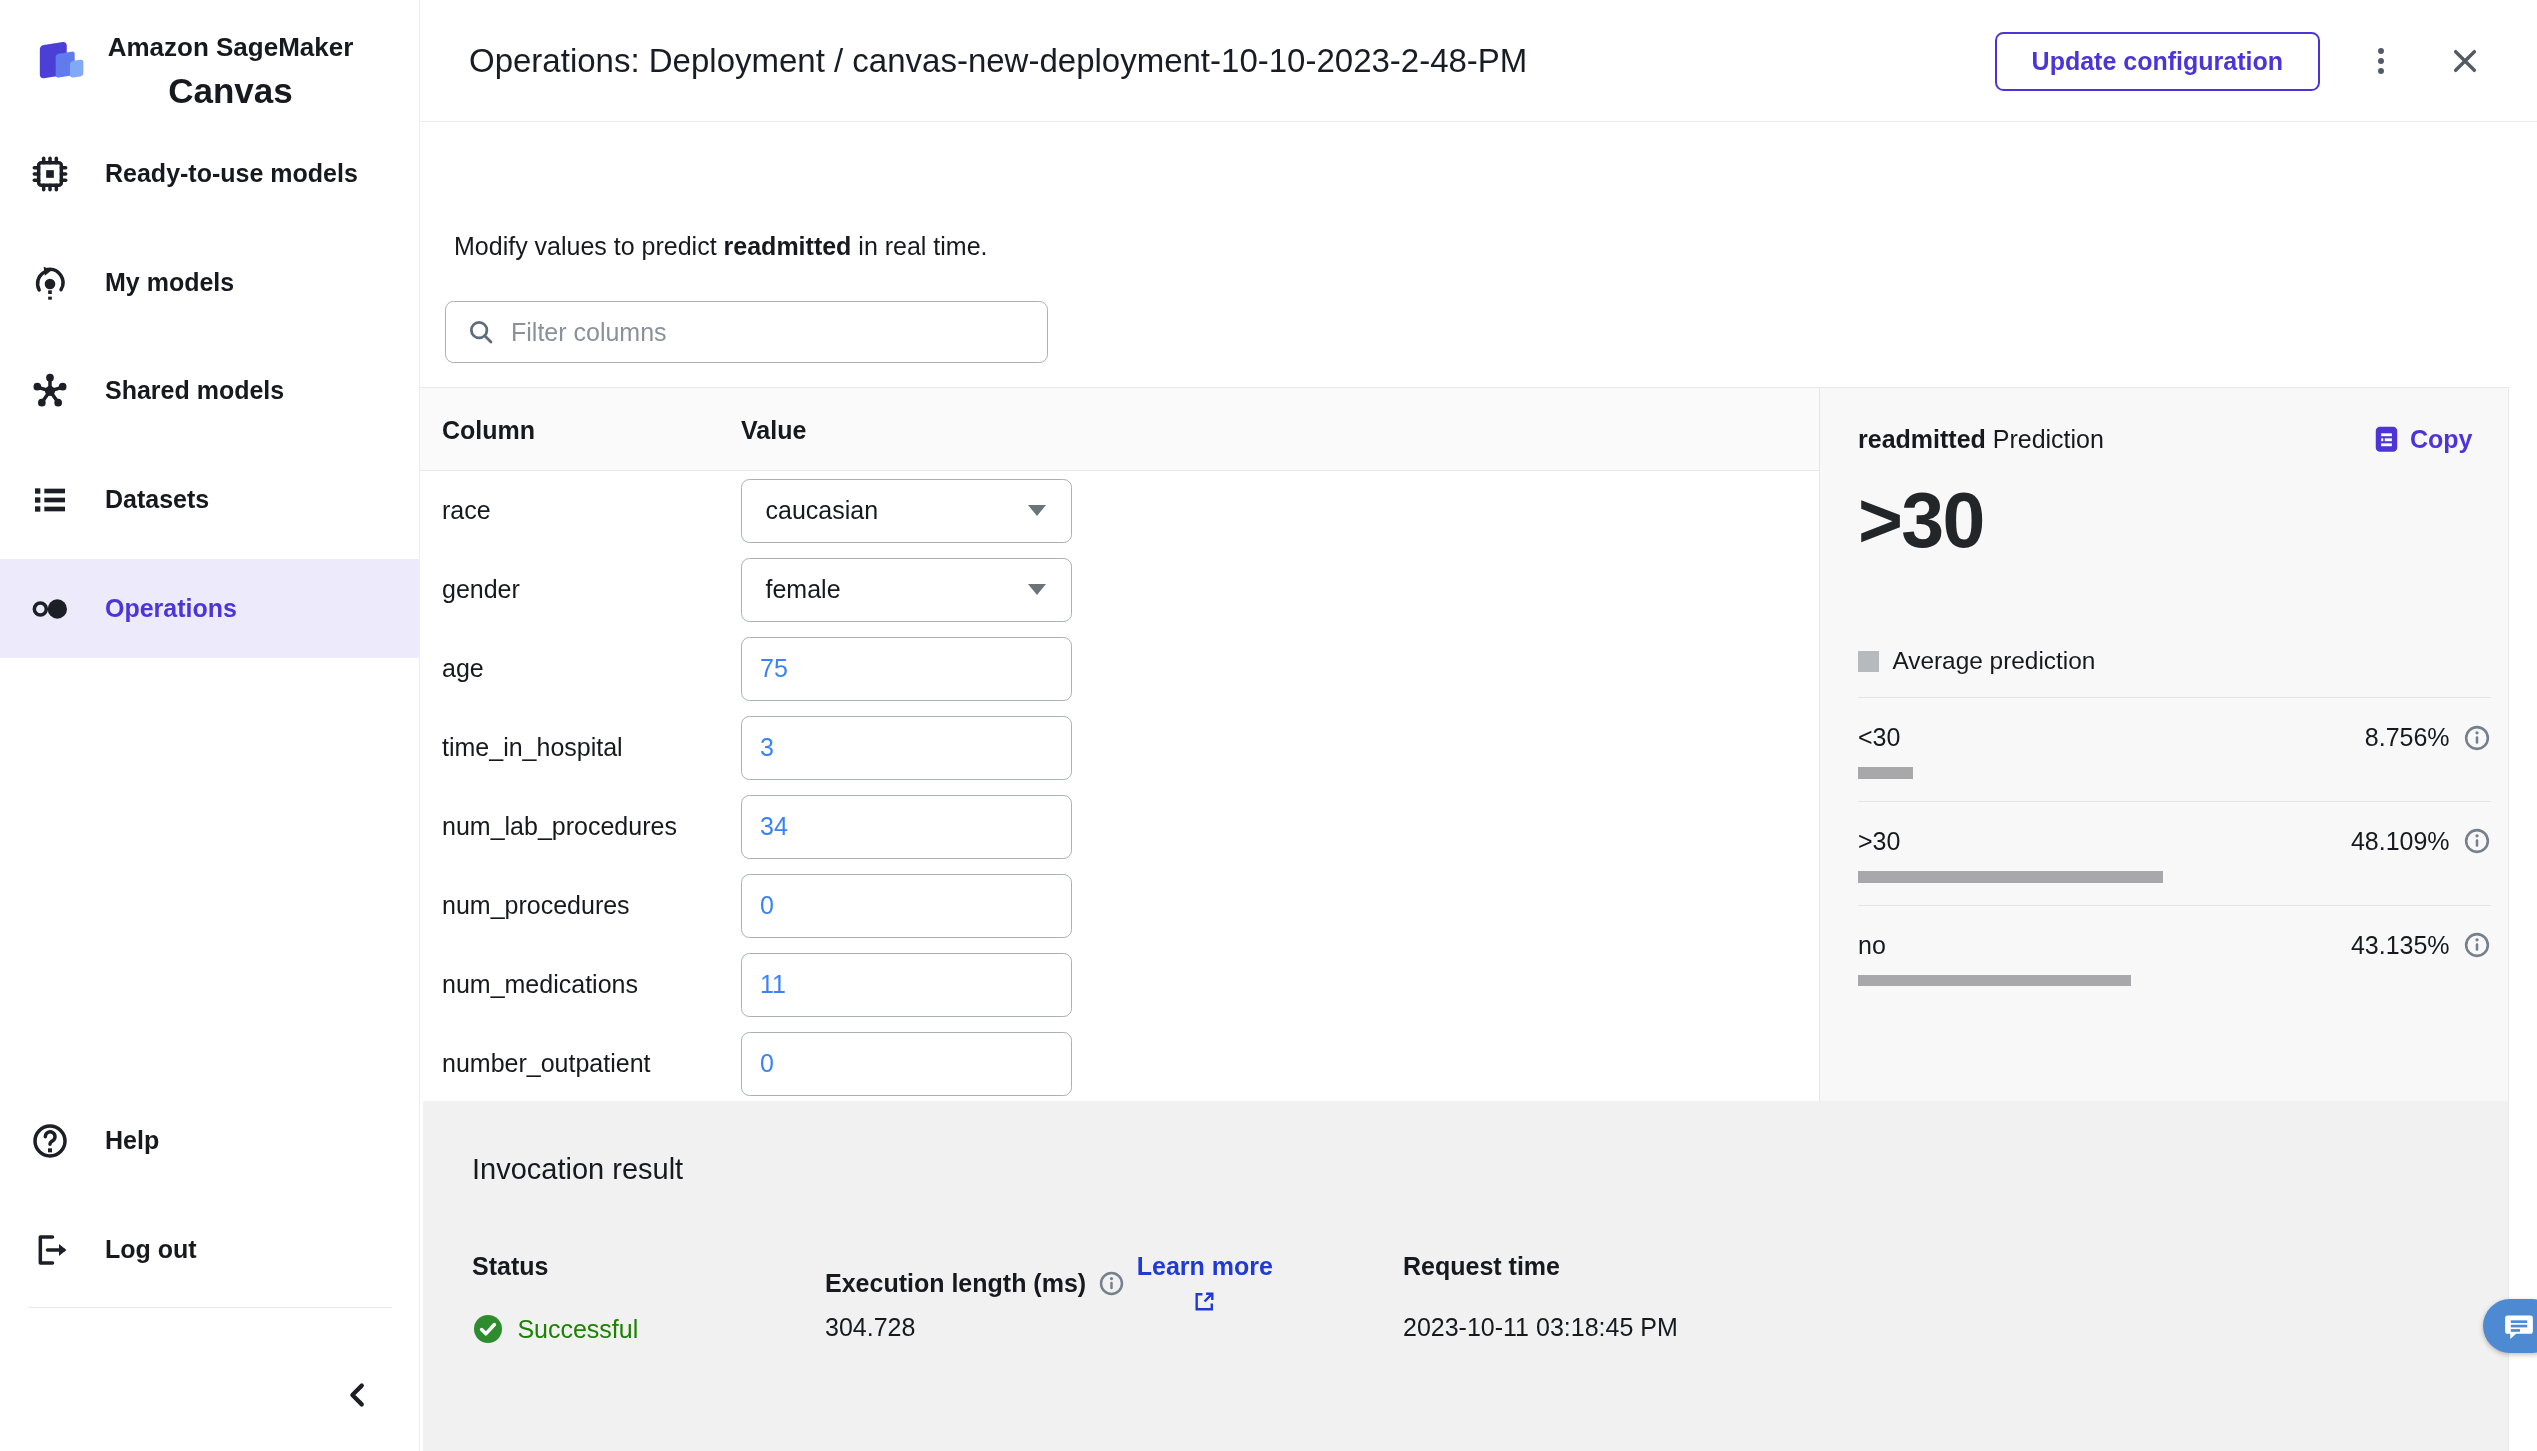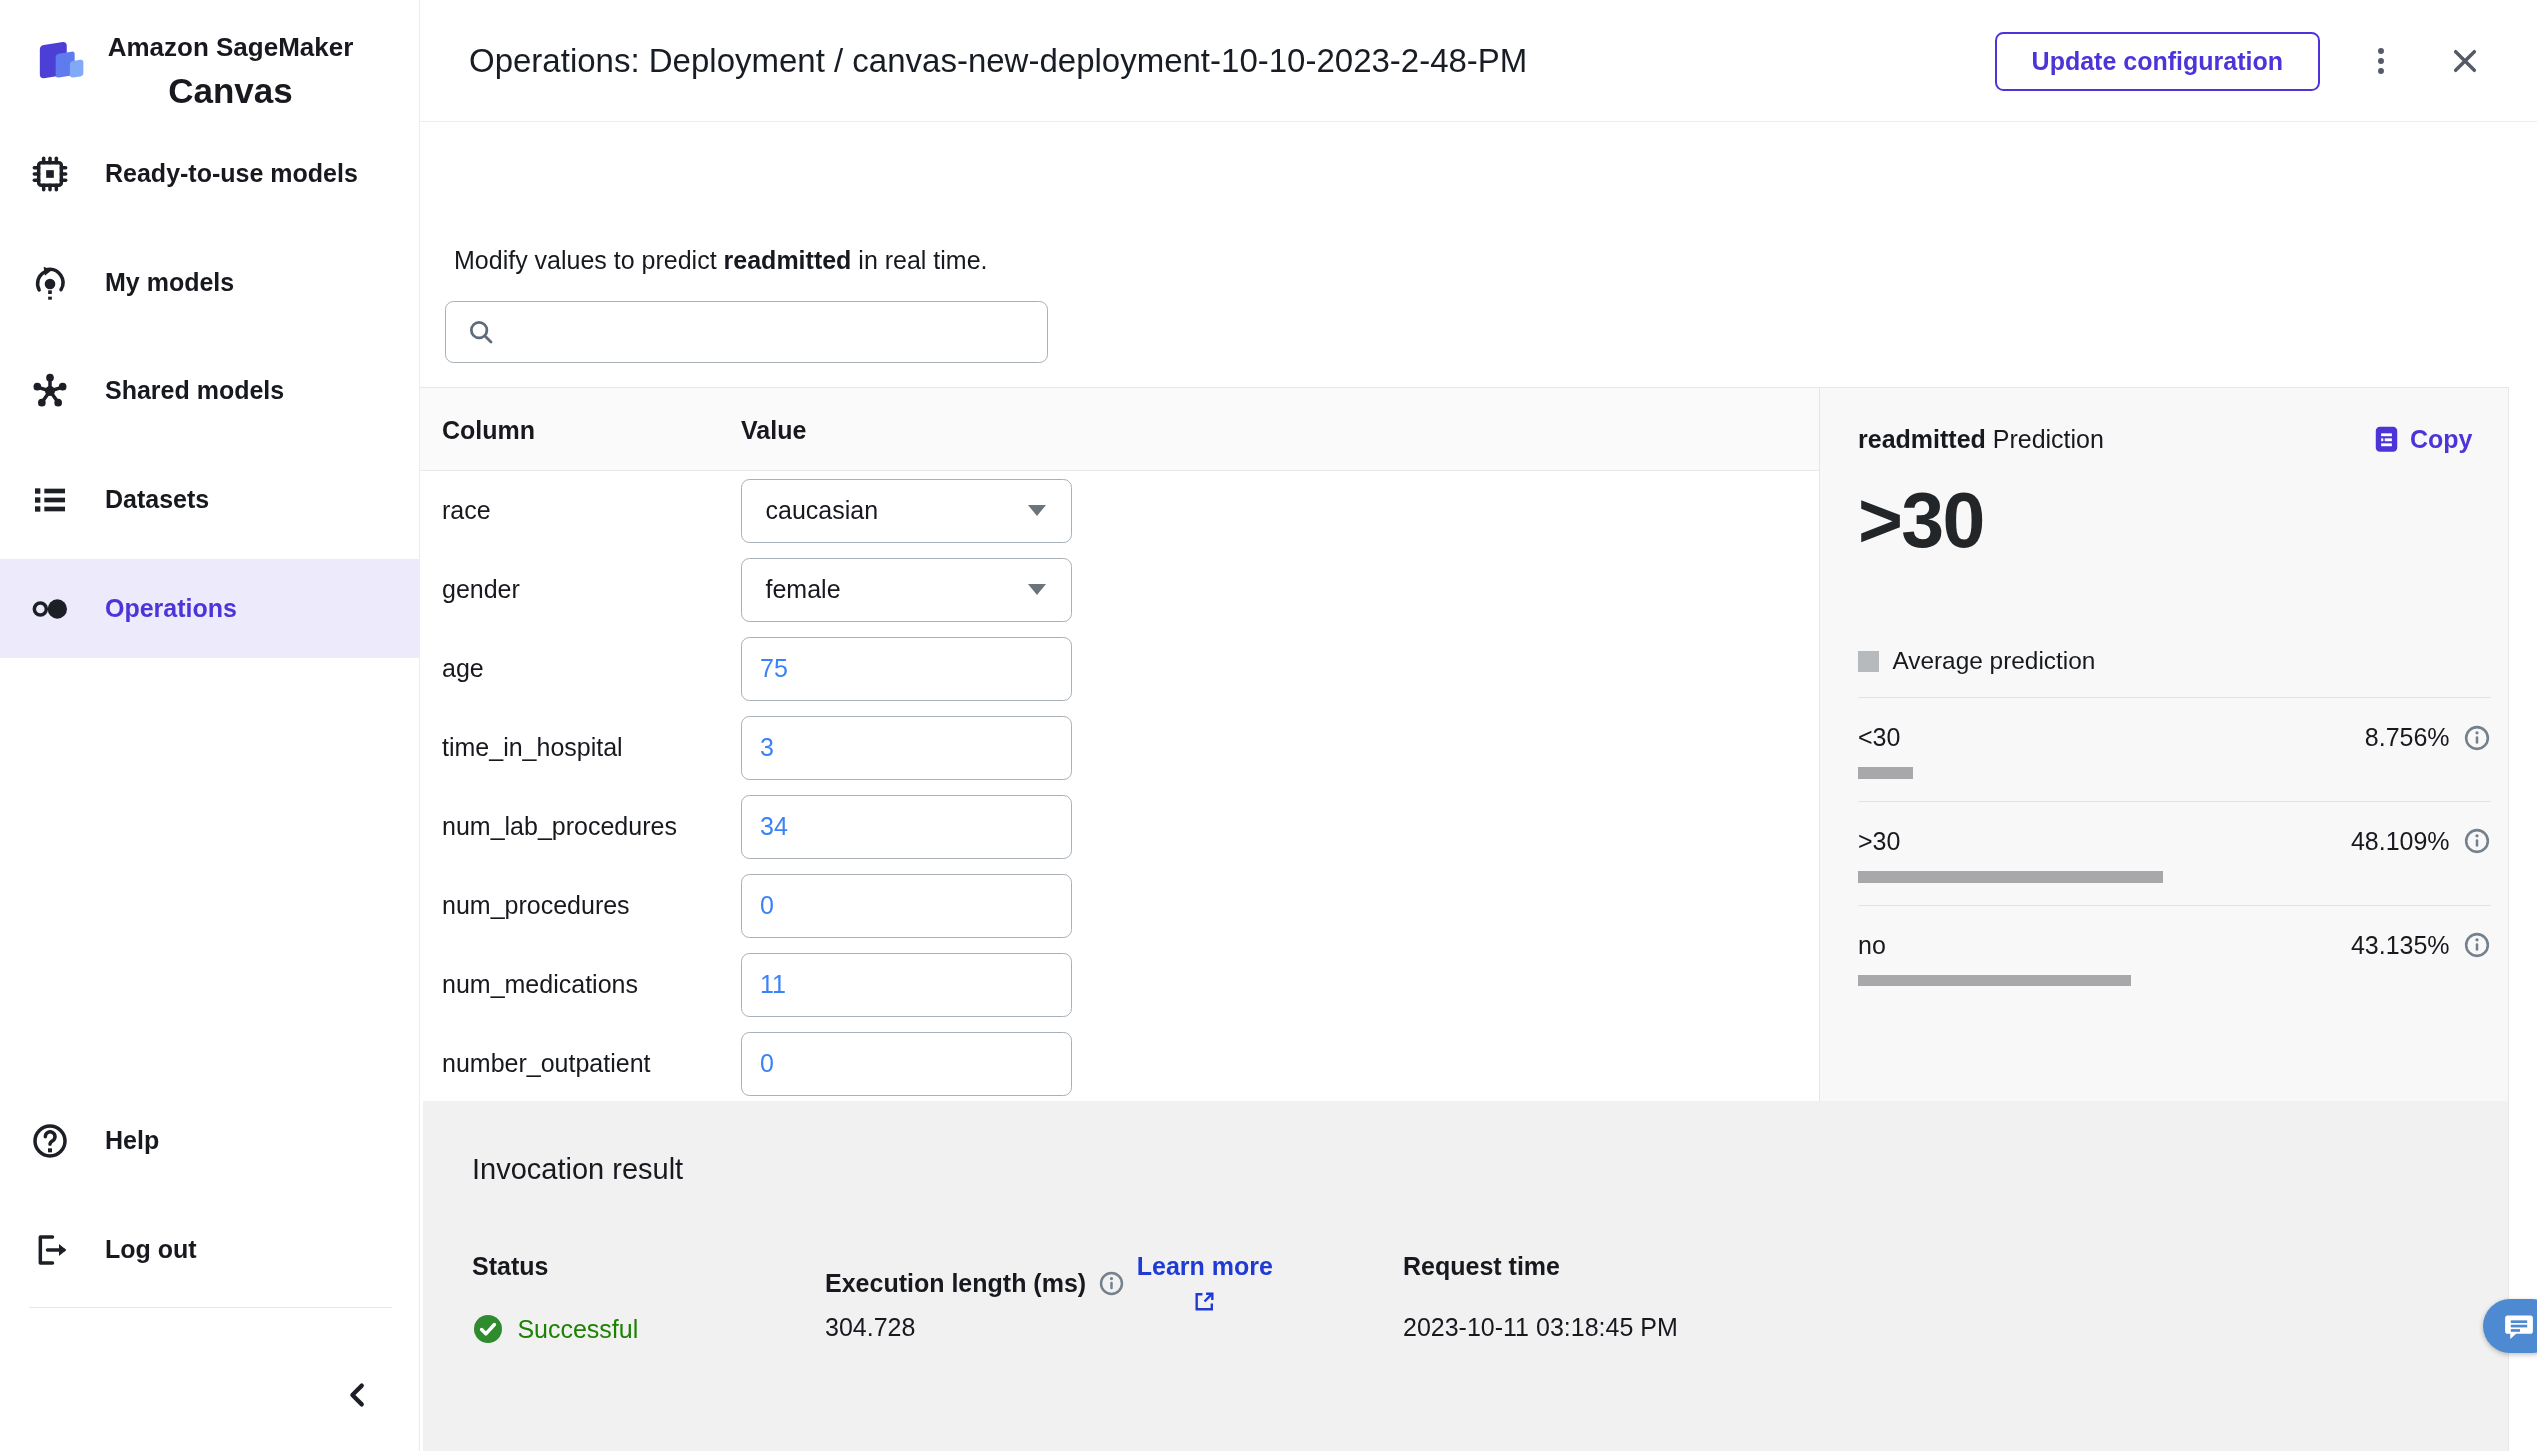--- a/index.html
+++ b/index.html
@@ -55,21 +55,21 @@
   .tabs { position:absolute; left:0; top:123px; width:2117px; height:71px;
           border-bottom:1.7px solid #e6e8ea; display:flex; background:#fff; }
   .tab { position:relative; height:71px; display:flex; align-items:center; justify-content:center;
          font-size:25px; font-weight:700; color:#687078; cursor:pointer; }
   .tab-details { margin-left:81px; width:126px; }
   .tab-test { margin-left:34px; width:244px; color:#4c35d8; }
   .tab-test::after { content:""; position:absolute; left:0; bottom:-1.7px; width:100%;
                      height:6.7px; background:#4030c9; }
 
   
-  .intro { position:absolute; left:34px; top:232px; font-size:25px; white-space:pre;margin-top:14px; }
+  .intro { position:absolute; left:34px; top:232px; font-size:25px; white-space:pre; }
   .intro b { font-weight:700; }
   .filter-box { position:absolute; left:25px; top:301px; width:603px; height:62px;
                 border:1.7px solid #a9b0b6; border-radius:8.4px; background:#fff;
                 display:flex; align-items:center; }
   .filter-box svg { margin-left:20px; flex:0 0 auto; }
   .filter-input { border:none; outline:none; background:transparent; margin-left:15px;
                   width:521px; font-size:25px; font-family:inherit; color:#17191f; }
   .filter-input::placeholder { color:#8a9299; }
 
   
@@ -292,20 +292,21 @@
     </div>
 
 
     <div class="intro"><span>Modify values to predict </span><b>readmitted</b><span> in real time.</span></div>
 
     <div class="filter-box">
       <svg width="30" height="30" viewBox="0 0 24 24">
         <circle cx="10.5" cy="10.5" r="6.2" fill="none" stroke="#5f6b7a" stroke-width="2.2"></circle>
         <line x1="15.2" y1="15.2" x2="20" y2="20" stroke="#5f6b7a" stroke-width="2.2" stroke-linecap="round"></line>
       </svg>
+      <input class="filter-input" type="text" placeholder="Filter columns" style="">
     </div>
 
     <div class="table-wrap">
       <div class="thead">
         <span class="th th-col">Column</span>
         <span class="th th-val">Value</span>
       </div>
 
       <div class="trow">
         <span class="rlabel">race</span>

